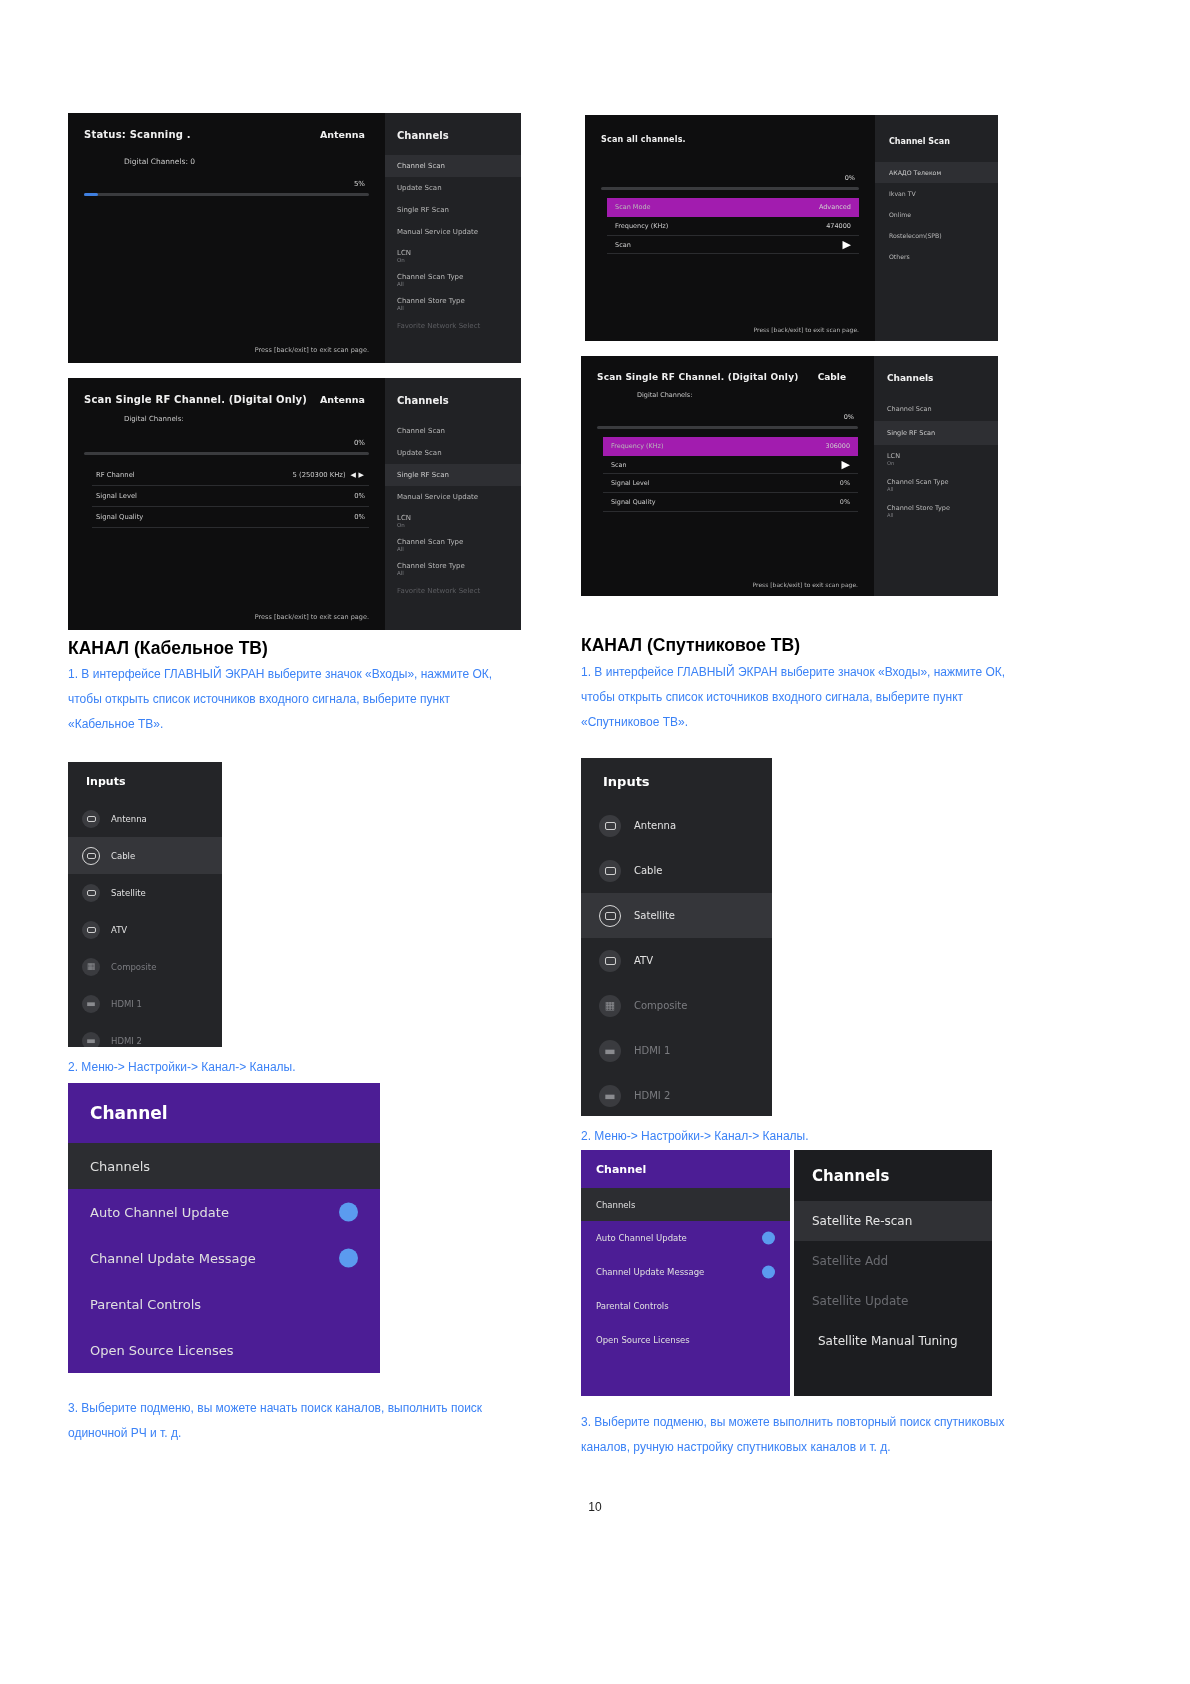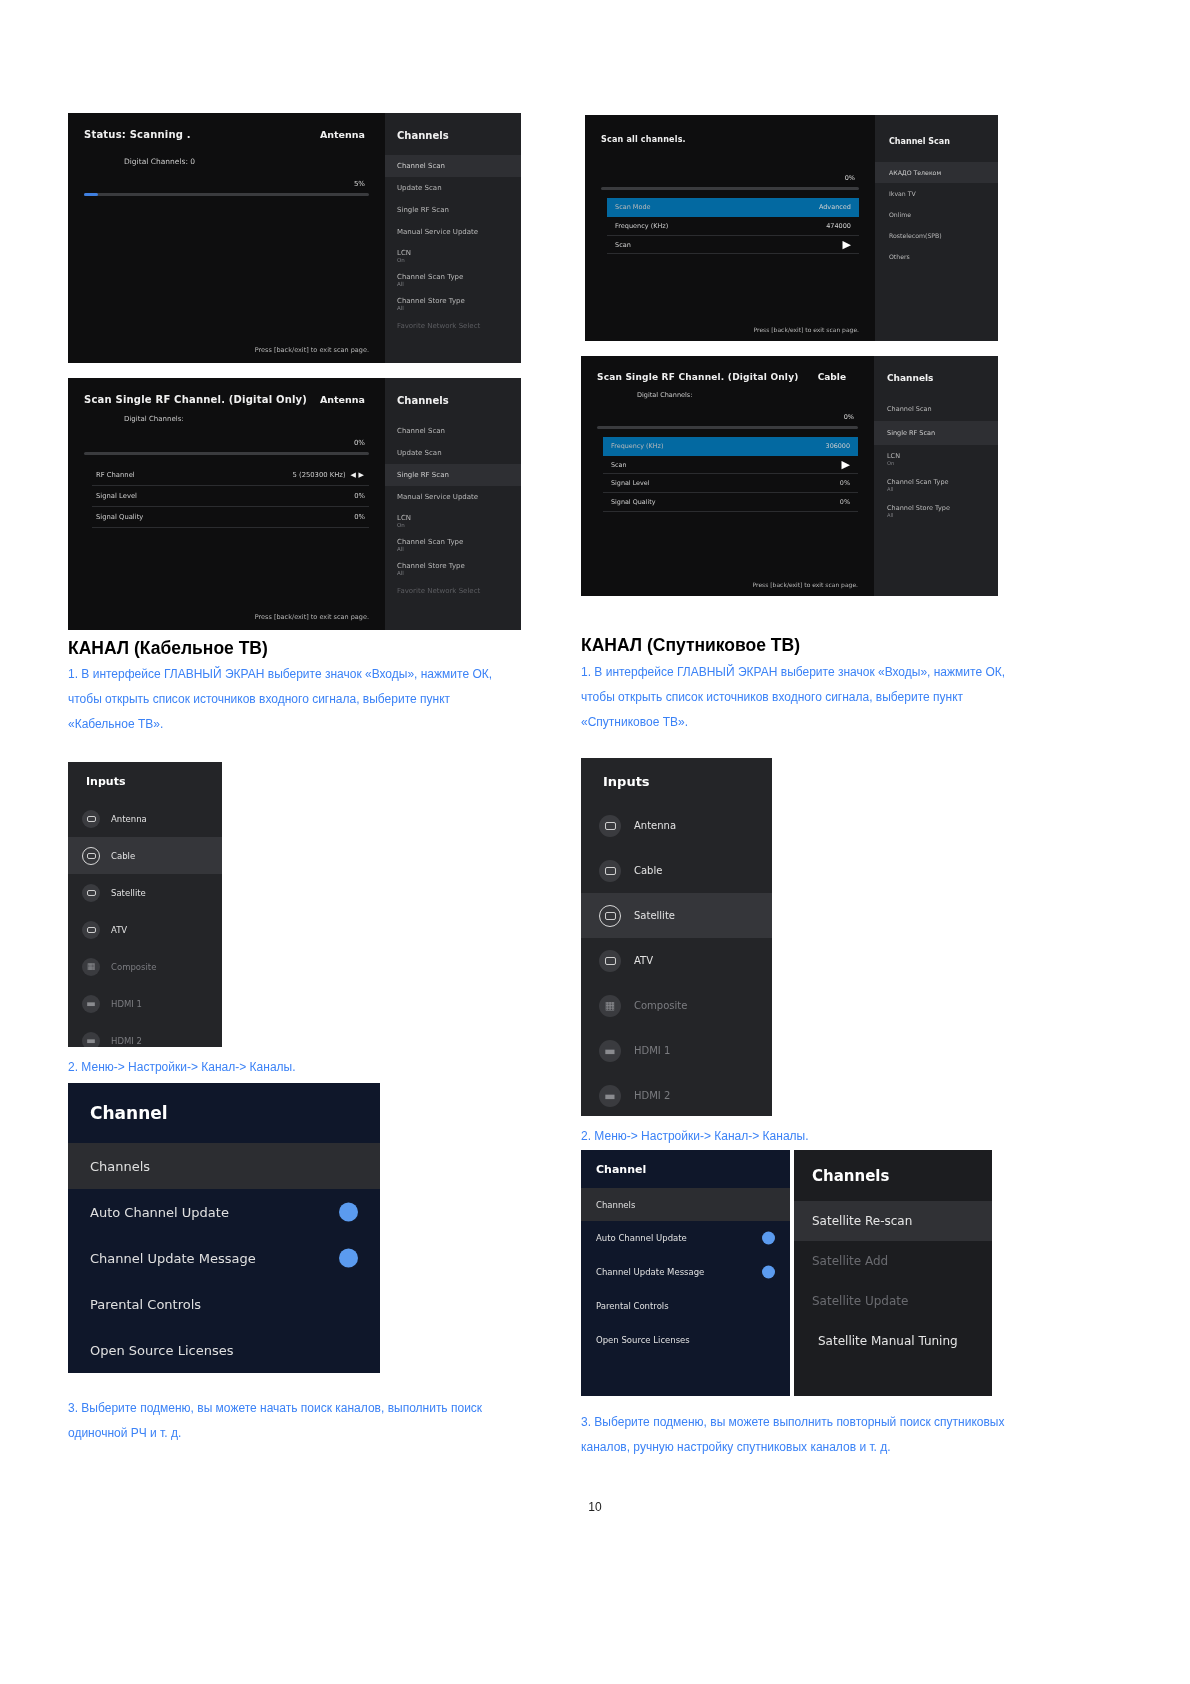--- a/index.html
+++ b/index.html
@@ -36,21 +36,21 @@
 
   .pct { text-align:right; color:#d8d8d8; }
   .bar { height:3px; background:#3a3b3e; border-radius:2px; position:relative; margin-top:5px; }
   .bar > i { display:block; height:3px; background:#3f7fe0; border-radius:2px; }
 
   .row {
     display:flex; justify-content:space-between; align-items:center;
     border-bottom:1px solid #2b2c2f;
     color:#cfcfcf;
   }
-  .row.sel { background:#0369a1; border-bottom-color:transparent; color:#b9b9b9; }
+  .row.sel { background:#a21caf; border-bottom-color:transparent; color:#b9b9b9; }
   .row .val { color:#cfcfcf; }
   .arrows { letter-spacing:1px; color:#f2f2f2; }
   .tri { color:#ffffff; }
 
   .side-head { font-weight:bold; color:#f2f2f2; }
   .side-item { color:#b9b9b9; }
   .side-item.sel { background:#2e2f33; color:#cdcdcd; }
   .side-item .sub { color:#7e7f83; }
   .side-item.dim { color:#5c5d61; }
 
@@ -81,21 +81,21 @@
     display:flex; align-items:center; justify-content:center;
     position:relative;
   }
   .ico.ring { background:transparent; border:1px solid #d9d9d9; }
   .ico .gl { display:block; }
   .gl.tvglyph { border:1.4px solid #cfcfcf; border-radius:2px; }
   .gl.compglyph { color:#8a8b8f; font-size:9px; line-height:1; }
   .gl.hdmiglyph { color:#8a8b8f; font-size:10px; line-height:1; }
 
   
-  .chpanel { background:#0f172a; font-family:"DejaVu Sans", sans-serif; overflow:hidden; }
+  .chpanel { background:#4c1d95; font-family:"DejaVu Sans", sans-serif; overflow:hidden; }
   .chpanel .hd { font-weight:bold; color:#ffffff; }
   .chpanel .li { display:flex; justify-content:space-between; align-items:center; color:#e0e0e0; }
   .chpanel .li.sel { background:#2c2d31; }
   .chpanel .li .sub { display:block; color:#8e8f93; }
   .toggle { position:relative; flex:0 0 auto; }
   .toggle .track { background:#2f5c96; border-radius:99px; width:100%; height:100%; }
   .toggle .knob { position:absolute; top:50%; transform:translateY(-50%); right:0; border-radius:50%; background:#5b9bef; }
 
   .chmenu { background:#1c1d20; font-family:"DejaVu Sans", sans-serif; overflow:hidden; }
   .chmenu .hd { font-weight:bold; color:#ffffff; }

